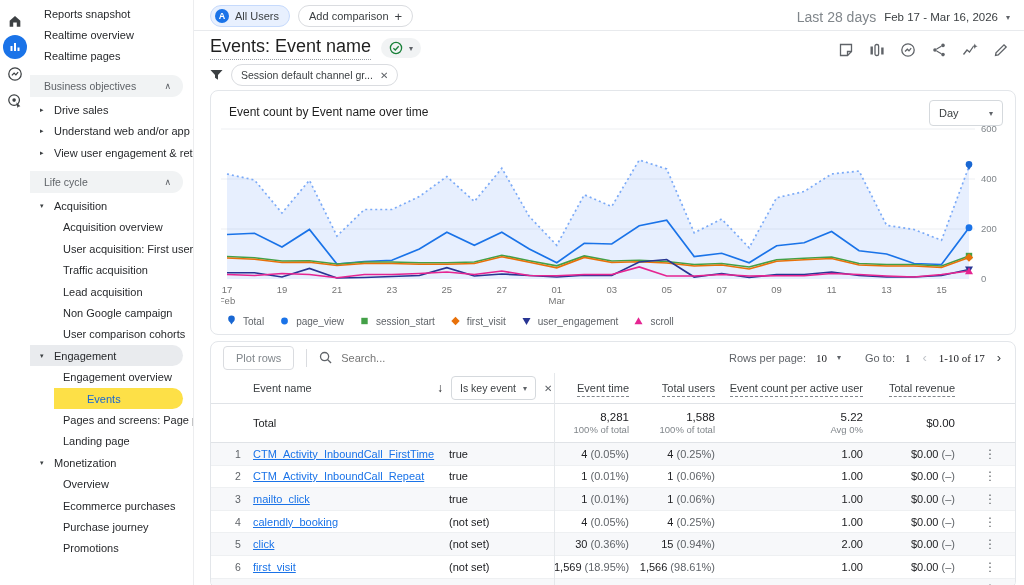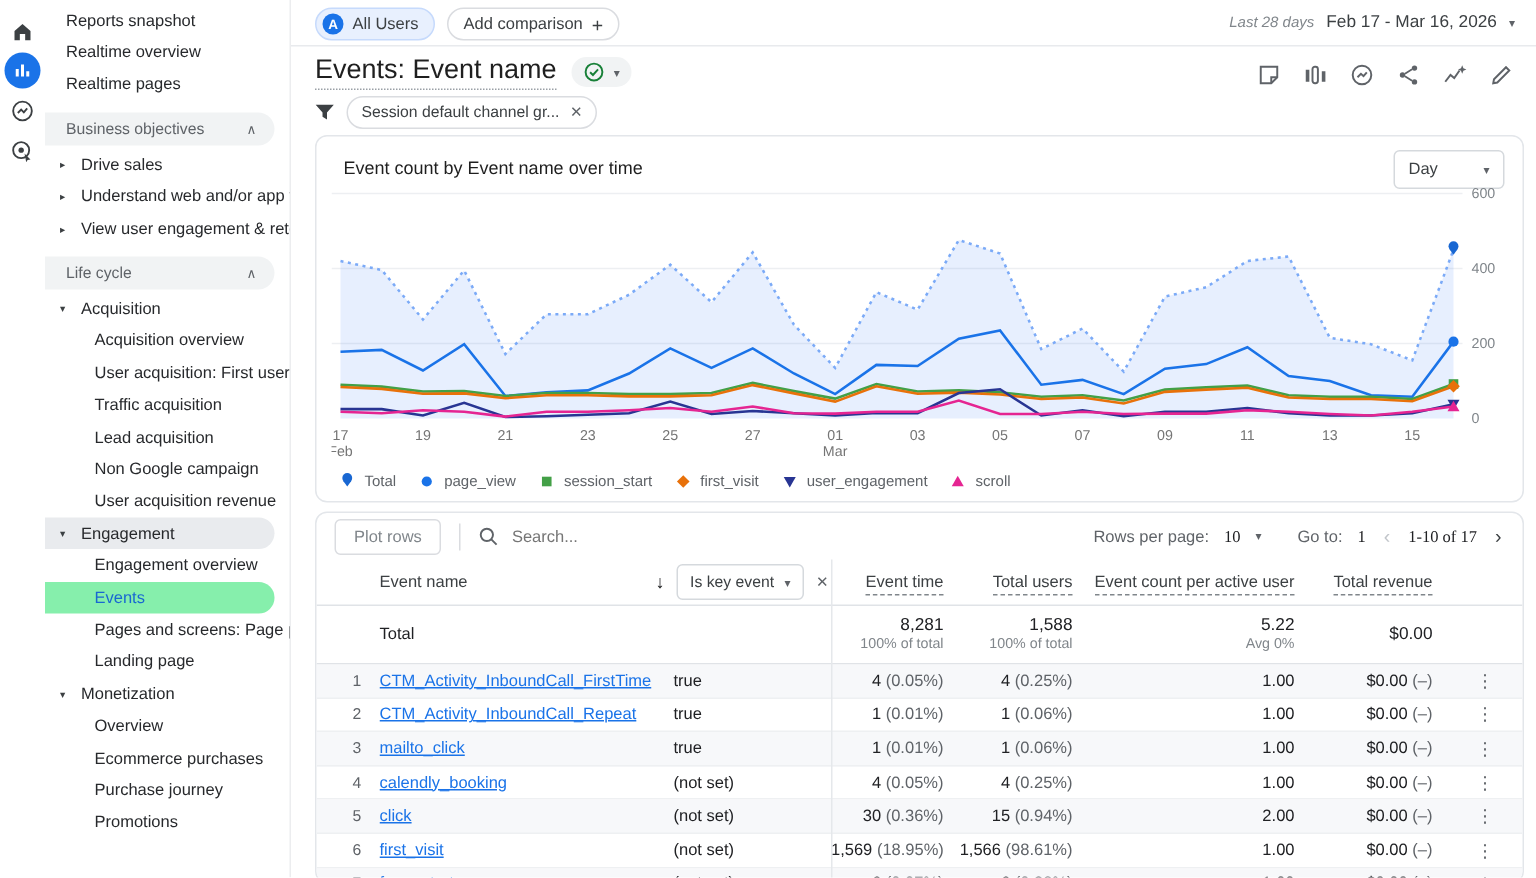--- a/index.html
+++ b/index.html
@@ -16,38 +16,38 @@
   .sidebar{position:absolute;left:30px;top:0;width:164px;height:585px;background:#fff;
            border-right:1px solid #ecedef;box-sizing:border-box;padding-top:3px;overflow:hidden;z-index:4;}
   .sb-item{position:relative;height:21.4px;display:flex;align-items:center;font-size:11px;color:#27292c;cursor:pointer;white-space:nowrap;}
   .sb-top{padding-left:14px;}
   .sb-section{height:22px;margin:8px 10px 2px 0;background:#f1f3f4;border-radius:0 14px 14px 0;
               color:#5f6368;font-size:10.5px;padding-left:14px;}
   .sb-section .sb-caret-up{position:absolute;right:12px;font-size:9px;color:#5f6368;}
   .sb-parent{padding-left:10px;}
   .sb-parent .sb-caret{width:14px;font-size:7px;color:#3c4043;flex:none;}
   .sb-sub{padding-left:33px;}
-  .sb-selected{background:#86efac;border-radius:0 14px 14px 0;margin-right:10px;color:#1967d2;}
+  .sb-selected{background:#fde047;border-radius:0 14px 14px 0;margin-right:10px;color:#1967d2;margin-left:24px;}
   .sb-highlight{background:#e9ebee;border-radius:0 14px 14px 0;margin-right:10px;}
 
   
   .main{position:absolute;left:194px;top:0;right:0;bottom:0;background:#fff;}
   .hdr-divider{position:absolute;top:30px;left:0;right:0;height:1px;background:#e8eaed;}
 
   .chips-row{position:absolute;top:5px;left:16px;display:flex;gap:8px;align-items:center;}
   .chip{display:inline-flex;align-items:center;gap:6px;height:22px;border-radius:12px;padding:0 10px;
         font-size:11px;color:#3c4043;cursor:pointer;box-sizing:border-box;}
   .chip-blue{background:#e8f0fe;border:1px solid #c6dafc;padding-left:4px;}
   .chip-ghost{background:#fff;border:1px solid #dadce0;}
   .abadge{width:14px;height:14px;border-radius:50%;background:#1a73e8;color:#fff;font-size:9px;font-weight:bold;
           display:flex;align-items:center;justify-content:center;}
   .plus{font-size:13px;color:#3c4043;}
 
   .daterange{position:absolute;top:9px;right:14px;display:flex;align-items:center;gap:8px;cursor:pointer;}
-  .daterange .preset{font-size:10px;color:#80868b;font-style:italic;}
+  .daterange .preset{font-size:14px;color:#80868b;}
   .daterange .range{font-size:11.5px;color:#3c4043;}
   .caret{font-size:8px;color:#5f6368;}
 
   .title-row{position:absolute;top:36px;left:16px;display:flex;align-items:center;gap:10px;}
   .title-row h1{margin:0;font-size:18px;font-weight:400;color:#1f1f1f;
                 border-bottom:1.5px dotted #9aa0a6;padding-bottom:2px;}
   .title-pill{display:inline-flex;align-items:center;gap:6px;height:20px;background:#f1f3f4;border-radius:11px;
               padding:0 8px;cursor:pointer;}
 
   .filter-row{position:absolute;top:64px;left:16px;display:flex;align-items:center;gap:8px;}
@@ -181,21 +181,21 @@
       <div class="sb-item sb-sub">
         <span>Traffic acquisition</span>
       </div>
       <div class="sb-item sb-sub">
         <span>Lead acquisition</span>
       </div>
       <div class="sb-item sb-sub">
         <span>Non Google campaign</span>
       </div>
       <div class="sb-item sb-sub">
-        <span>User acquisition revenue</span>
+        <span>User comparison cohorts</span>
       </div>
       <div class="sb-item sb-parent sb-highlight">
         <span class="sb-caret">▾</span>
         <span>Engagement</span>
       </div>
       <div class="sb-item sb-sub">
         <span>Engagement overview</span>
       </div>
       <div class="sb-item sb-sub sb-selected">
         <span>Events</span>

